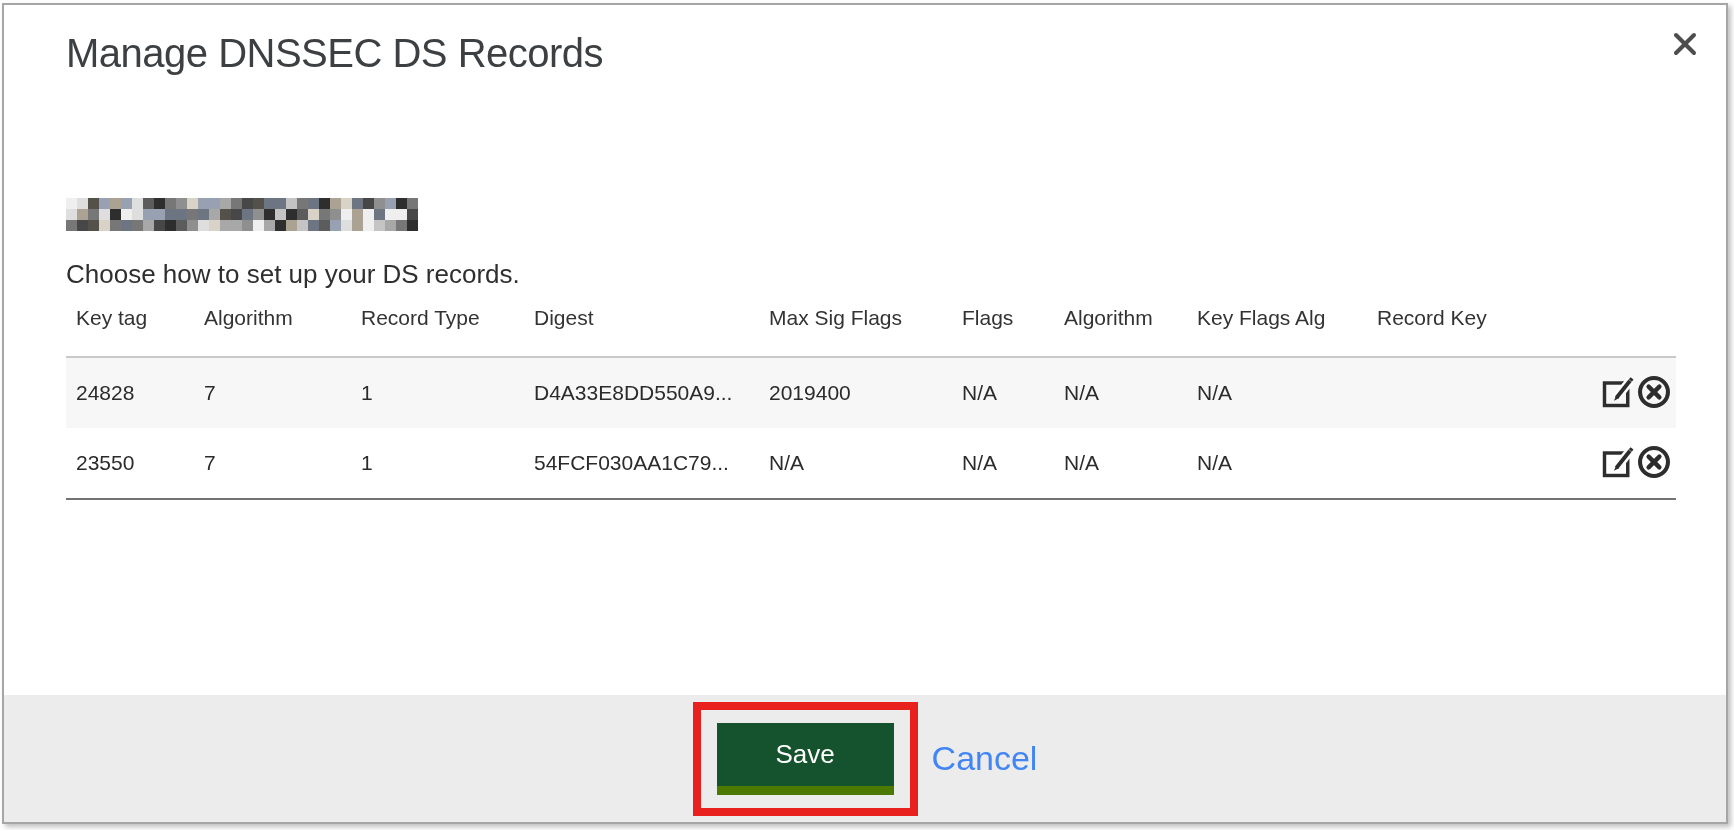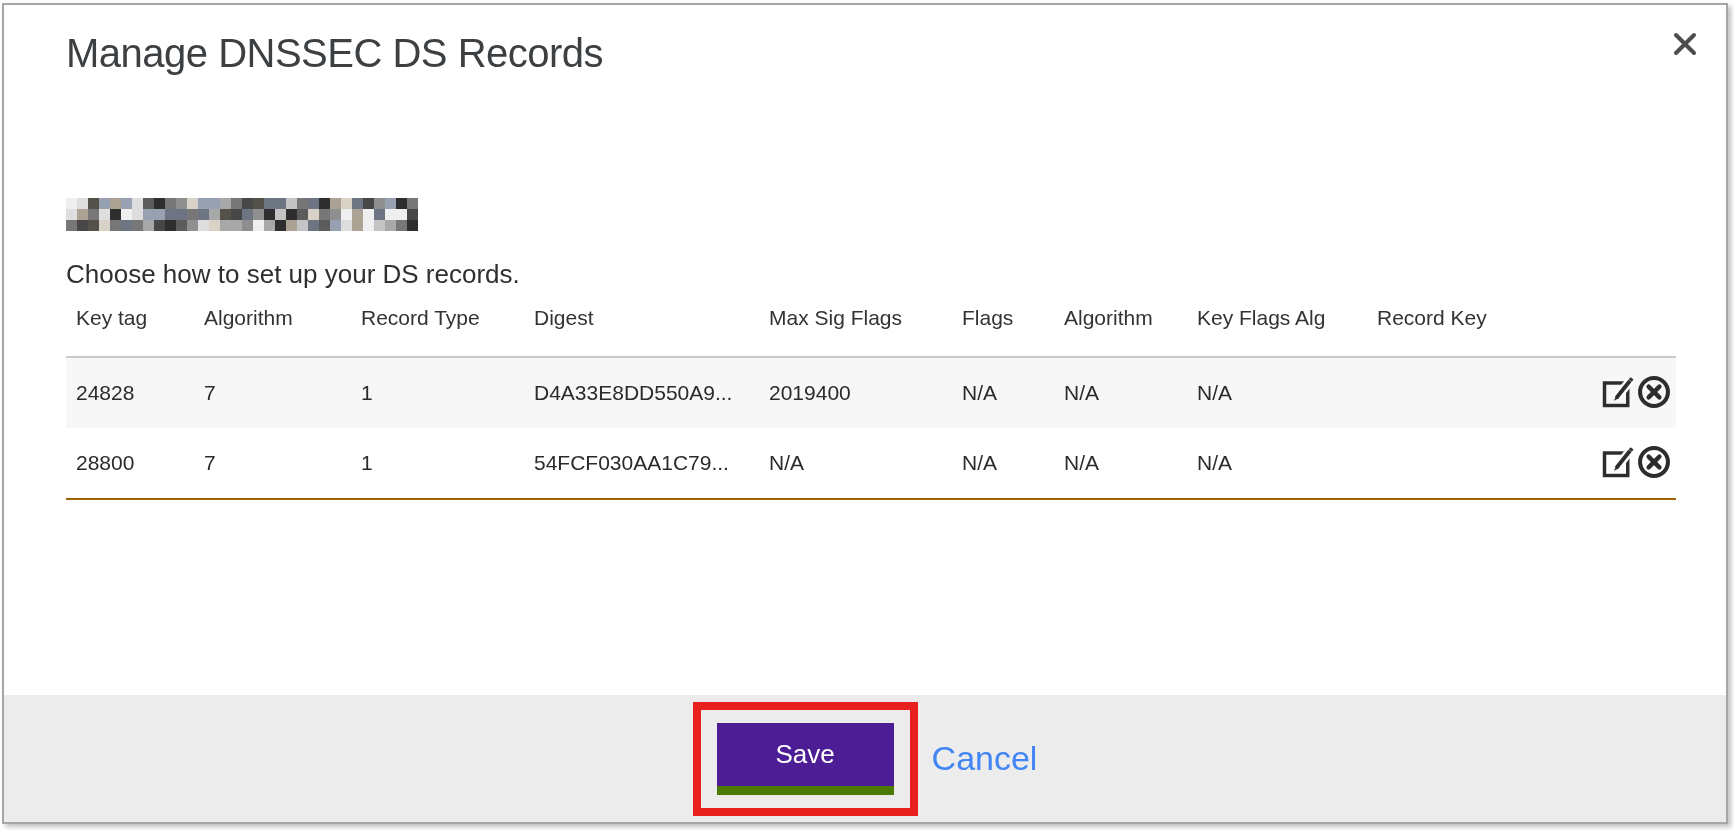--- a/index.html
+++ b/index.html
@@ -19,40 +19,40 @@
 
   .mosaic { margin-top:122px; display:grid; grid-template-columns:repeat(32,11px);
             grid-auto-rows:11px; width:352px; }
   .mosaic i { display:block; }
 
   .instruction { margin-top:28px; font-size:26px; color:#2f2f2f; }
 
   table { margin-top:14px; border-collapse:collapse; table-layout:fixed; width:1610px; }
   th { text-align:left; font-weight:400; font-size:21px; color:#333;
        padding:2px 10px 26px 10px; white-space:nowrap; overflow:hidden; }
-  tbody { border-top:2px solid #c9c9c9; border-bottom:2px solid #a16207; }
+  tbody { border-top:2px solid #c9c9c9; border-bottom:2px solid #737373; }
   td { font-size:21px; color:#2b2b2b; padding:0 10px; height:71px;
        white-space:nowrap; overflow:hidden; }
   tr.row-odd  { background:#f7f7f7; }
   tr.row-even { background:#ffffff; }
   .actions-cell { text-align:right; padding-right:4px; }
   .icon-btn { background:none; border:none; padding:0; cursor:pointer;
               vertical-align:middle; }
 
   .add-record-btn { margin-top:12px; display:inline-block; background:#fff;
                     border:3px solid #6a9a22; color:#68991f; font-size:21px;
                     padding:12px 38px; cursor:pointer;
                     font-family:"Liberation Sans","DejaVu Sans",sans-serif; }
 
   .footer { position:absolute; left:0; right:0; bottom:0; height:127px;
             background:#ececec; display:flex; align-items:center;
             justify-content:center; }
   .red-highlight { border:8px solid #e8211f; padding:13px 16px; display:flex;
                    align-items:center; justify-content:center; }
-  .save-btn { width:177px; height:72px; background:#4c1d95; color:#fff;
+  .save-btn { width:177px; height:72px; background:#14532d; color:#fff;
               border:none; border-bottom:9px solid #4c7a00; font-size:26px;
               cursor:pointer; font-family:"Liberation Sans","DejaVu Sans",sans-serif; }
   .cancel-link { margin-left:14px; font-size:34px; color:#4285f4;
                  text-decoration:none; cursor:pointer; }
 </style>
 </head>
 <body>
 
 <div class="modal">
 
@@ -217,21 +217,21 @@
             </button><button class="icon-btn">
               <svg width="36" height="36" viewBox="0 0 24 24" fill="none">
                 <circle cx="12" cy="12" r="9.3" stroke="#2d2d2d" stroke-width="2.7"></circle>
                 <line x1="8.4" y1="8.4" x2="15.6" y2="15.6" stroke="#2d2d2d" stroke-width="2.9" stroke-linecap="round"></line>
                 <line x1="15.6" y1="8.4" x2="8.4" y2="15.6" stroke="#2d2d2d" stroke-width="2.9" stroke-linecap="round"></line>
               </svg>
             </button>
           </td>
         </tr>
         <tr class="row-even">
-          <td>28800</td>
+          <td>23550</td>
           <td>7</td>
           <td>1</td>
           <td>54FCF030AA1C79...</td>
           <td>N/A</td>
           <td>N/A</td>
           <td>N/A</td>
           <td>N/A</td>
           <td></td>
           <td class="actions-cell">
             <button class="icon-btn">

